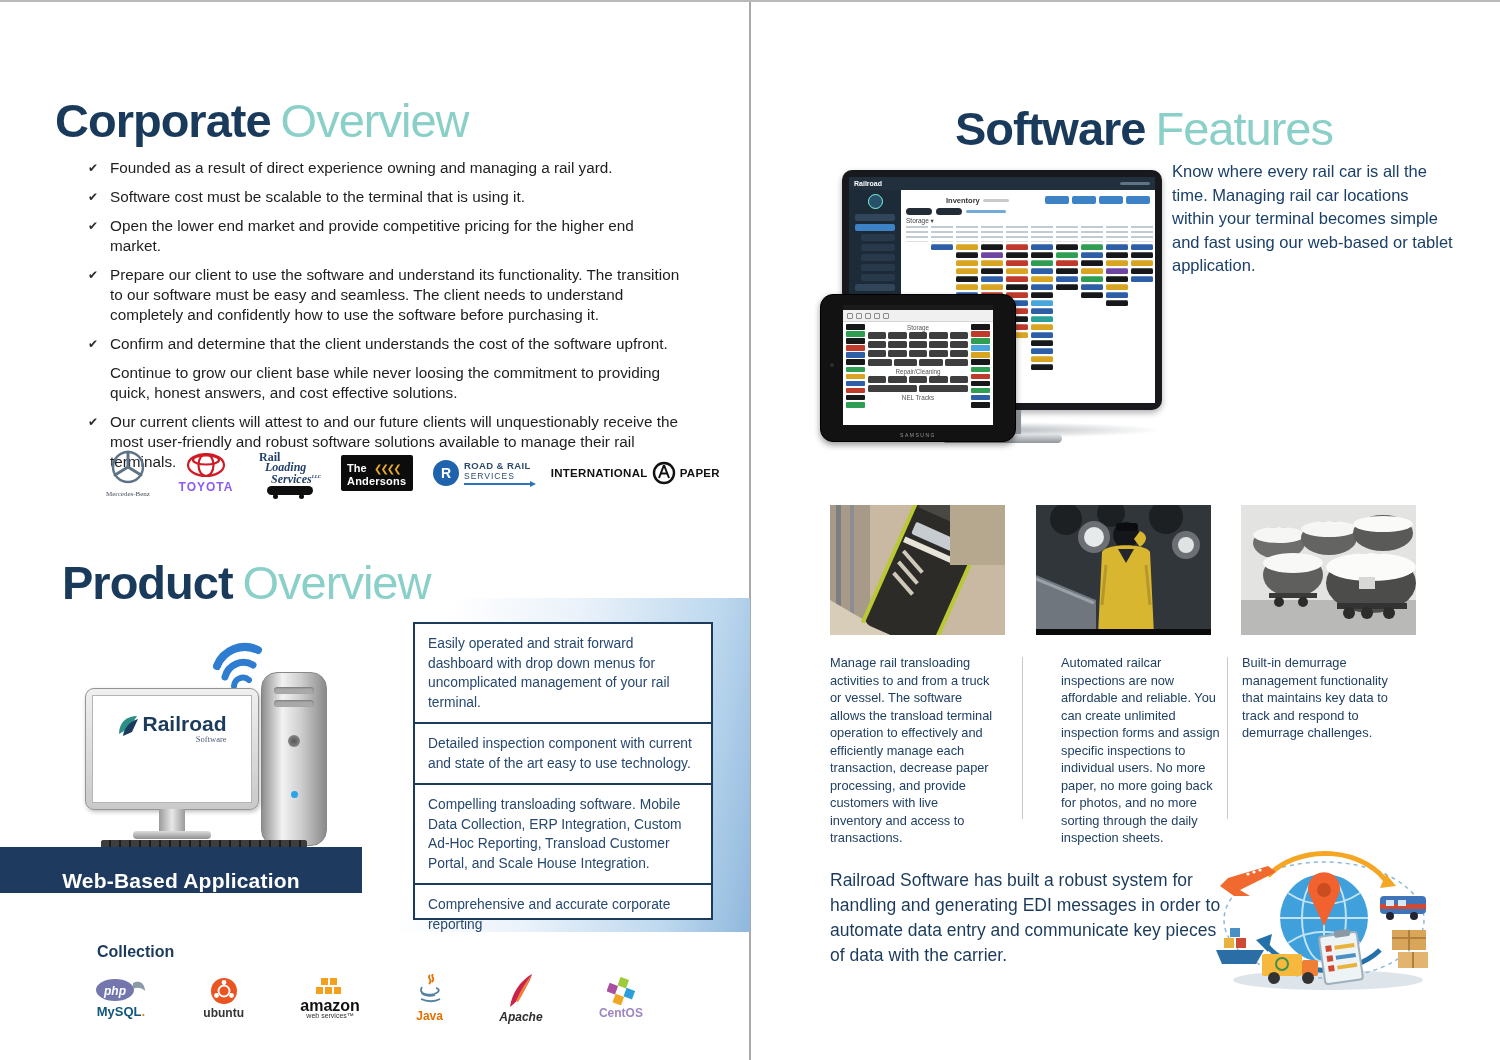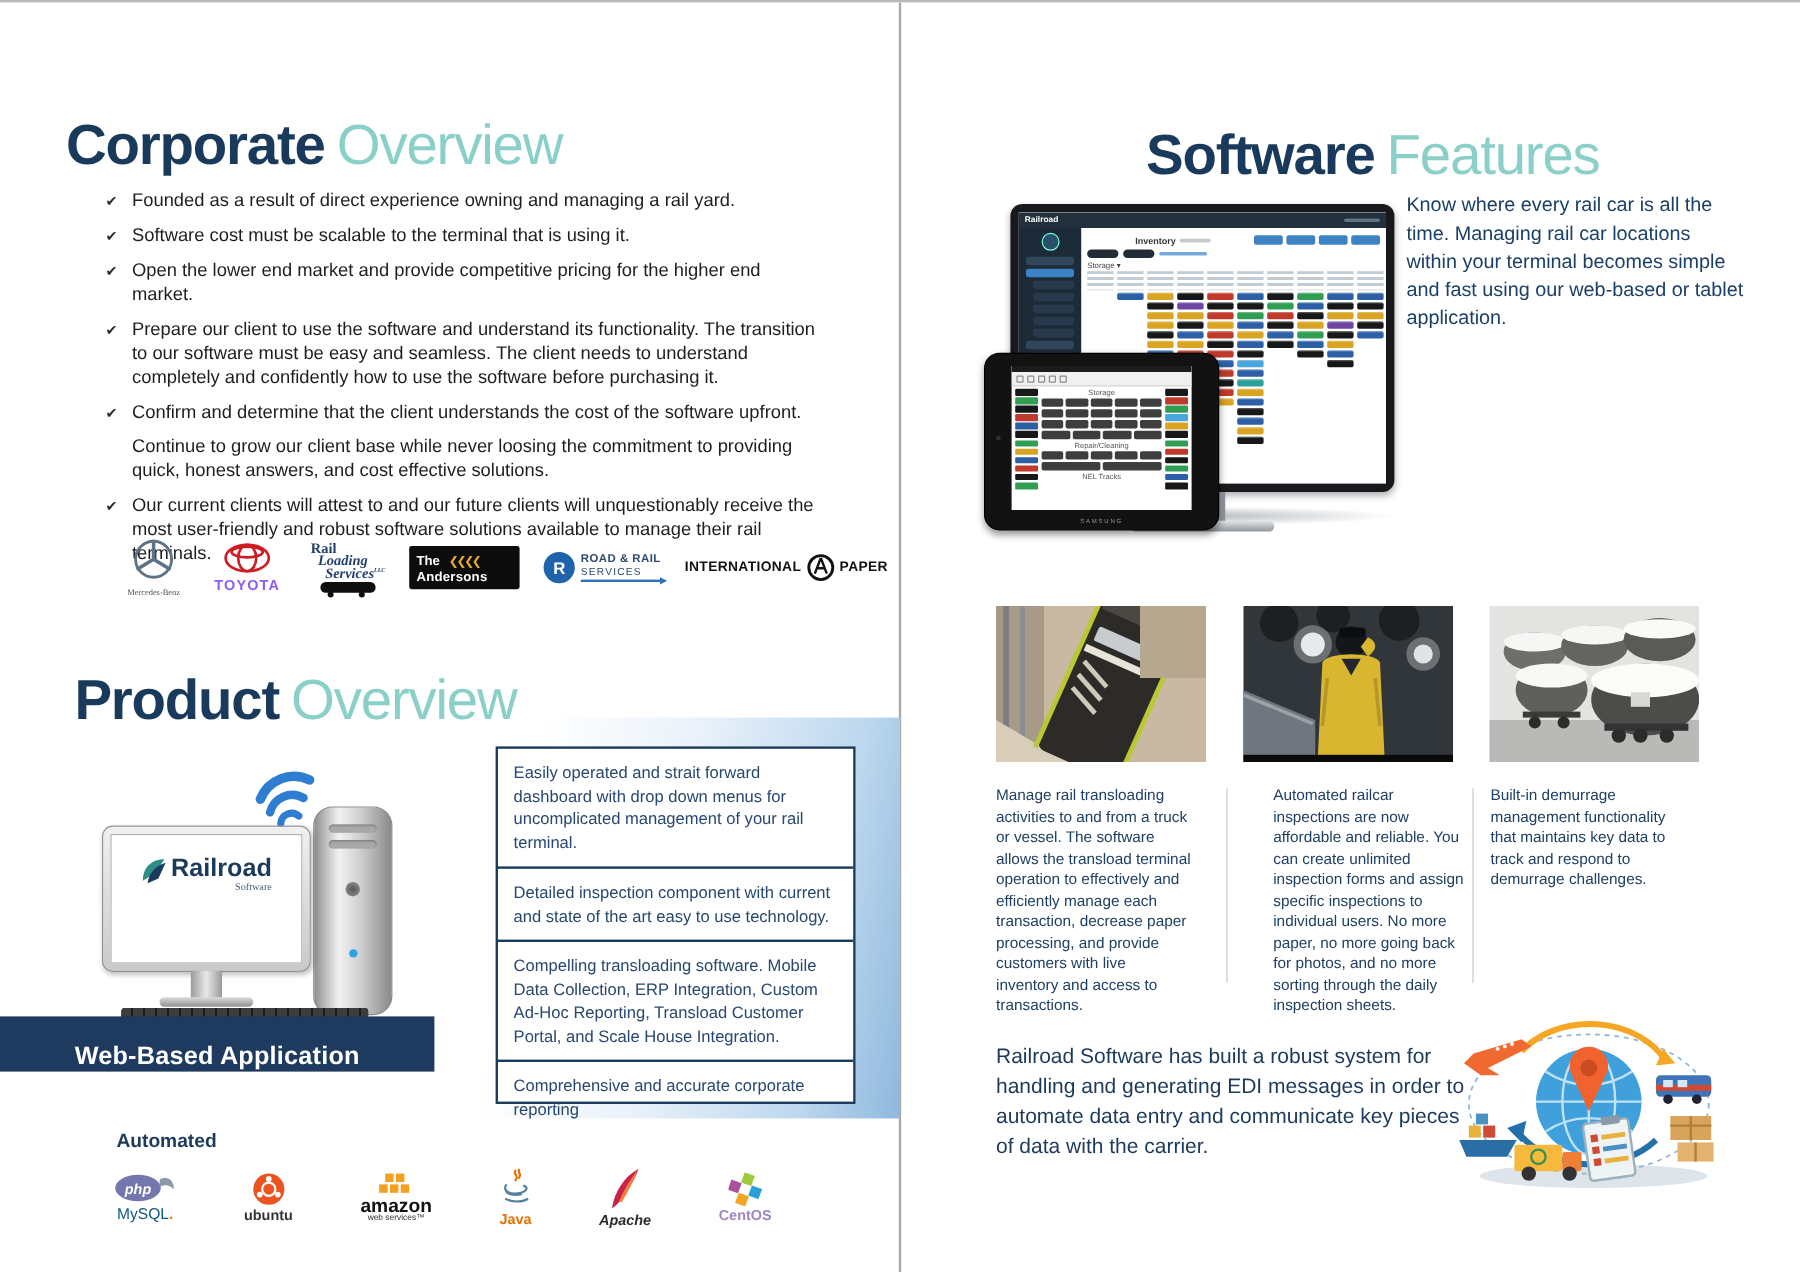--- a/index.html
+++ b/index.html
@@ -22,21 +22,21 @@
   .lg-merc{width:50px;text-align:center;}
   .lg-toyota{width:66px;text-align:center;}
   .lg-toyota .tlabel{font-size:12px;font-weight:bold;color:#8b5cf6;letter-spacing:1px;margin-top:-2px;}
   .lg-rls{width:62px;position:relative;color:#24416b;font-family:"Liberation Serif",serif;line-height:10px;}
   .lg-rls .r1{font-size:12px;font-weight:bold;}
   .lg-rls .r2{font-size:12px;font-weight:bold;font-style:italic;margin-left:6px;}
   .lg-rls .r3{font-size:12px;font-weight:bold;font-style:italic;margin-left:12px;}
   .lg-rls sup{font-size:5px;}
   .lg-rls .tank{width:46px;height:9px;background:#0e0e0e;border-radius:5px;margin:2px 0 0 8px;position:relative;}
   .lg-rls .tank:after{content:"";position:absolute;left:6px;bottom:-4px;width:5px;height:5px;background:#0e0e0e;border-radius:50%;box-shadow:26px 0 0 #0e0e0e;}
-  .lg-and{width:92px;height:36px;background:#0c0c0c;border-radius:2px;padding:3px 6px;box-sizing:border-box;color:#fff;}
+  .lg-and{width:72px;height:36px;background:#0c0c0c;border-radius:2px;padding:3px 6px;box-sizing:border-box;color:#fff;}
   .lg-and .a1{font-size:11px;font-weight:bold;display:inline-block;}
   .lg-and .arrows{color:#e8a92c;font-size:10px;letter-spacing:-2px;display:inline-block;margin-left:3px;}
   .lg-and .a2{font-size:11px;font-weight:bold;letter-spacing:.2px;margin-top:-1px;}
   .lg-rr{display:flex;align-items:center;gap:5px;}
   .lg-rr .rcirc{width:26px;height:26px;border-radius:50%;background:#1f63ad;color:#fff;font-weight:bold;
      font-size:14px;display:flex;align-items:center;justify-content:center;}
   .lg-rr .rtxt{color:#2c4a6e;line-height:10px;}
   .lg-rr .rr1{font-size:9.5px;font-weight:bold;letter-spacing:.4px;}
   .lg-rr .rr2{font-size:8.5px;letter-spacing:1px;position:relative;}
   .lg-rr .arrowline{height:2px;background:#2f74b8;margin-top:2px;position:relative;}
@@ -66,21 +66,21 @@
   .feature-box{position:absolute;left:413px;top:620px;width:300px;height:298px;background:#fff;
     border:2px solid #1b3a5c;box-sizing:border-box;display:flex;flex-direction:column;}
   .feature-box .fi{padding:10px 13px;border-bottom:2px solid #1b3a5c;font-size:13.8px;color:#28486f;line-height:19.5px;flex:0 0 auto;}
   .feature-box .fi:last-child{border-bottom:none;}
   .banner{position:absolute;left:0;top:845px;width:362px;height:46px;background:#1e3a5f;color:#fff;
     display:flex;align-items:flex-end;justify-content:center;font-size:21px;font-weight:bold;letter-spacing:.2px;}
   .tech-label{position:absolute;left:97px;top:941px;font-size:16px;font-weight:bold;color:#1b3a5c;}
   .tech-logos{position:absolute;left:95px;top:960px;width:548px;height:72px;display:flex;align-items:center;justify-content:space-between;}
   .tl{display:flex;flex-direction:column;align-items:center;gap:1px;}
   .tl .tname{font-size:12px;font-weight:bold;color:#333;}
-  .tl-mysql .m1{font-size:13px;font-weight:normal;color:#10567e;}
+  .tl-mysql .m1{font-size:13px;font-weight:bold;color:#10567e;}
   .tl-mysql .m1 b{color:#de8a00;}
   .tl-aws .a1{font-size:16px;font-weight:bold;color:#111;line-height:11px;}
   .tl-aws .a2{font-size:7px;color:#333;}
   .tl-java .tname{color:#e76f00;}
   .tl-apache .tname{font-style:italic;color:#2d2d2d;}
   .tl-centos .tname{color:#9d87c2;}
   
   .intro{position:absolute;left:1172px;top:158px;width:282px;font-size:16.5px;color:#1b3f66;line-height:23.5px;margin:0;}
   .devices{position:absolute;left:820px;top:168px;width:348px;height:270px;}
   .devices-shadow{position:absolute;left:4px;top:252px;width:340px;height:16px;border-radius:50%;
@@ -245,21 +245,21 @@
       <div class="fi" style="flex:1 1 auto;">Easily operated and strait forward dashboard with drop down menus for uncomplicated management of your rail terminal.</div>
       <div class="fi" style="flex:0 0 auto;">Detailed inspection component with current and state of the art easy to use  technology.</div>
       <div class="fi" style="flex:0 0 auto;">Compelling transloading software. Mobile Data Collection,  ERP Integration, Custom Ad-Hoc Reporting, Transload Customer Portal, and Scale House Integration.</div>
       <div class="fi" style="flex:1 1 auto;">Comprehensive and accurate corporate reporting</div>
     </div>
 
     <div class="banner">
       <span>Web-Based Application</span>
     </div>
 
-    <div class="tech-label">Automated</div>
+    <div class="tech-label">Collection</div>
 
     <div class="tech-logos">
       <div class="tl tl-mysql">
         <svg width="52" height="26" viewBox="0 0 52 26">
           <ellipse cx="20" cy="13" rx="19" ry="11" fill="#7377ad"></ellipse>
           <text x="20" y="18" text-anchor="middle" font-size="12" font-style="italic" font-weight="bold" fill="#fff" font-family="Liberation Sans,sans-serif">php</text>
           <path d="M38 6 C46 2 50 8 50 14 C46 10 42 10 38 12 Z" fill="#8a9aa8"></path>
         </svg>
         <div class="m1"><span>MySQL</span><b>.</b></div>
       </div>

